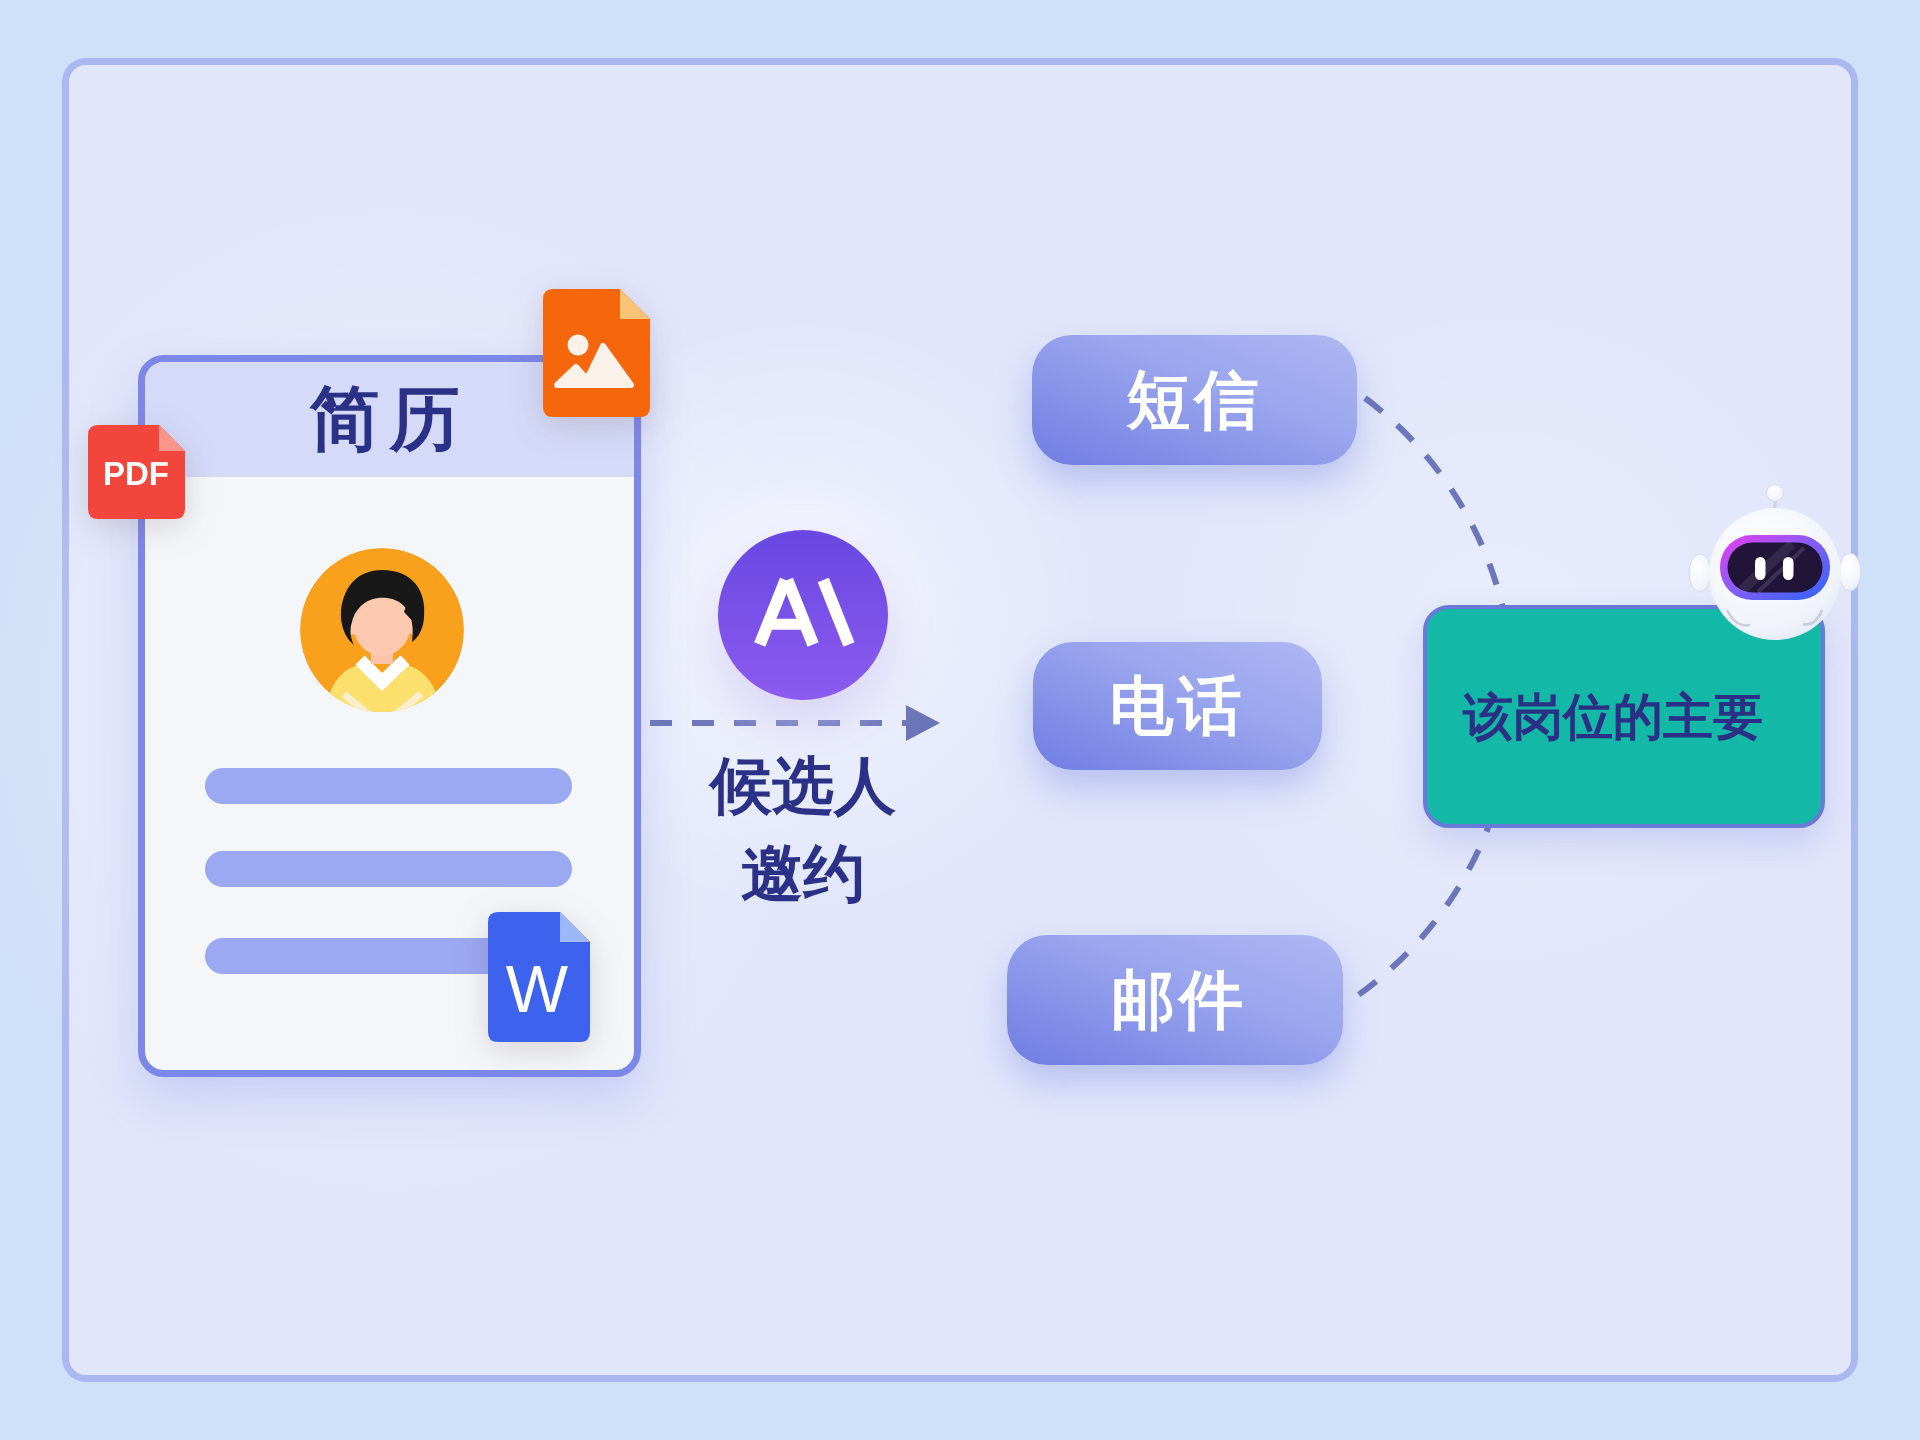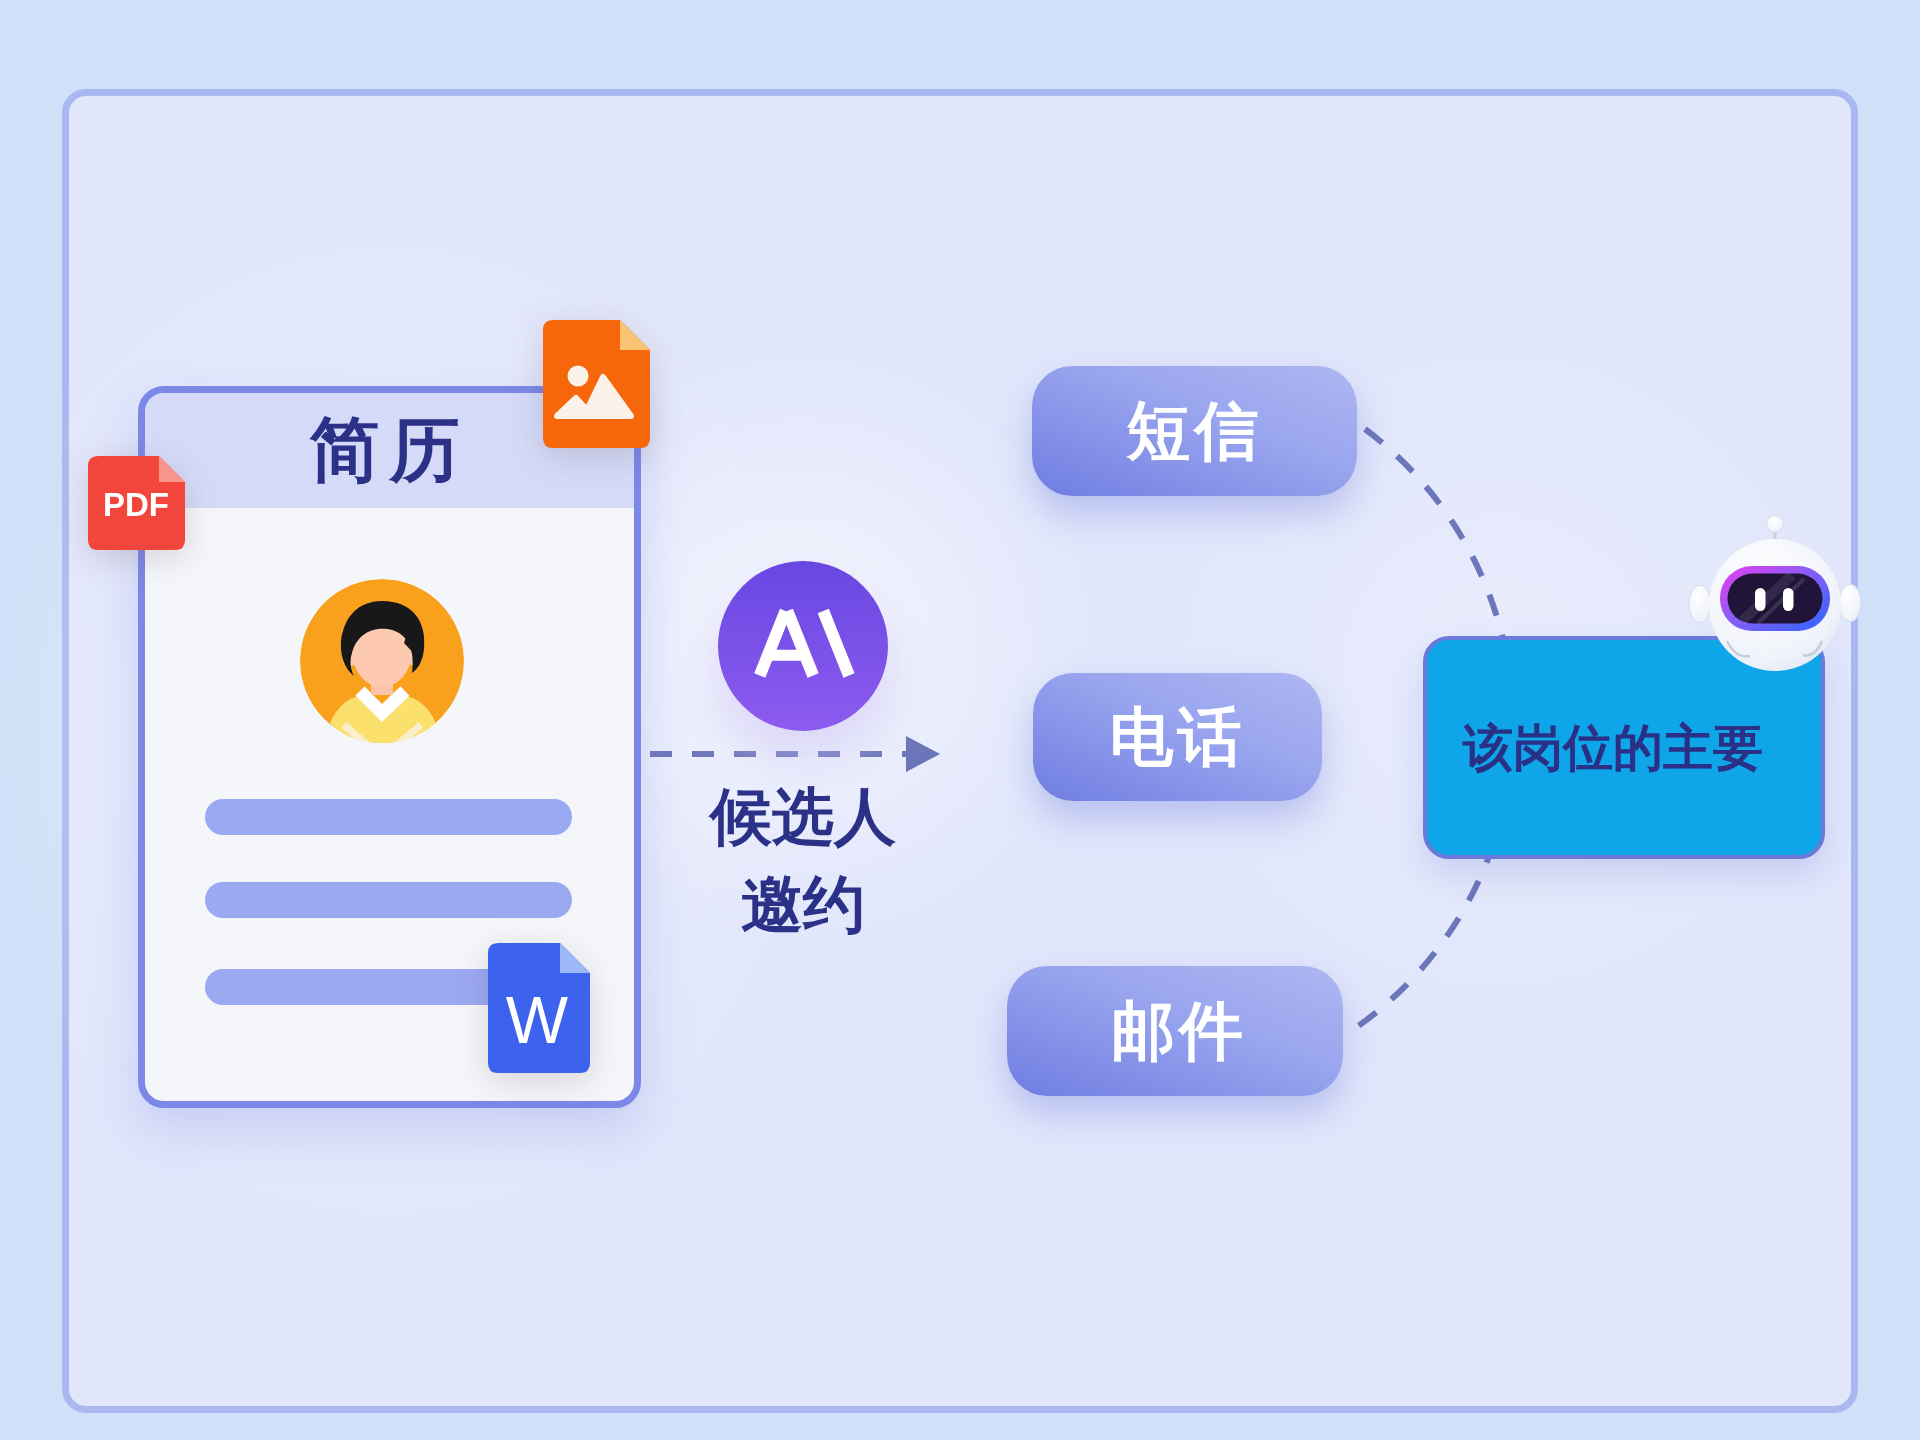--- a/index.html
+++ b/index.html
@@ -2,21 +2,21 @@
 <html><head>
 <meta charset="utf-8">
 <style>
   html,body{margin:0;padding:0;}
   body{
     width:1920px;height:1440px;
     background:#cfe0f9;
     font-family:"Liberation Sans", sans-serif;
     position:relative;overflow:hidden;
   }
-  .canvas{position:absolute;inset:0;margin-top:31px;}
+  .canvas{position:absolute;inset:0;}
   .frame{
     position:absolute;left:62px;top:58px;width:1796px;height:1324px;
     box-sizing:border-box;border:7px solid #a9b8f1;border-radius:24px;
     background:#e1e6fb;
   }
   .haze{
     position:absolute;inset:0;pointer-events:none;z-index:1;
     background:
       radial-gradient(430px 430px at 803px 615px, rgba(255,255,255,.55), rgba(255,255,255,0) 70%),
       radial-gradient(620px 720px at 390px 700px, rgba(255,255,255,.38), rgba(255,255,255,0) 72%),
@@ -67,21 +67,21 @@
     box-shadow:0 18px 35px rgba(108,122,220,.35);
   }
   .pill-sms{left:1032px;top:335px;width:325px;height:130px;}
   .pill-phone{left:1033px;top:642px;width:289px;height:128px;}
   .pill-email{left:1007px;top:935px;width:328px;height:130px;padding-left:8px;}
 
   
   .bubble{
     position:absolute;left:1423px;top:605px;width:402px;height:223px;
     box-sizing:border-box;border:4px solid #6b79d8;border-radius:26px;
-    background:#0ea5e9;z-index:4;
+    background:#14b8a6;z-index:4;
     display:flex;flex-direction:column;justify-content:center;
     padding-left:36px;
     box-shadow:0 16px 32px rgba(110,120,215,.22);
   }
   .bubble-line{font-size:50px;font-weight:700;color:#2a3085;line-height:76px;}
 
   .robot{position:absolute;left:1682px;top:478px;width:186px;height:175px;z-index:5;}
 </style>
 </head>
 <body>

